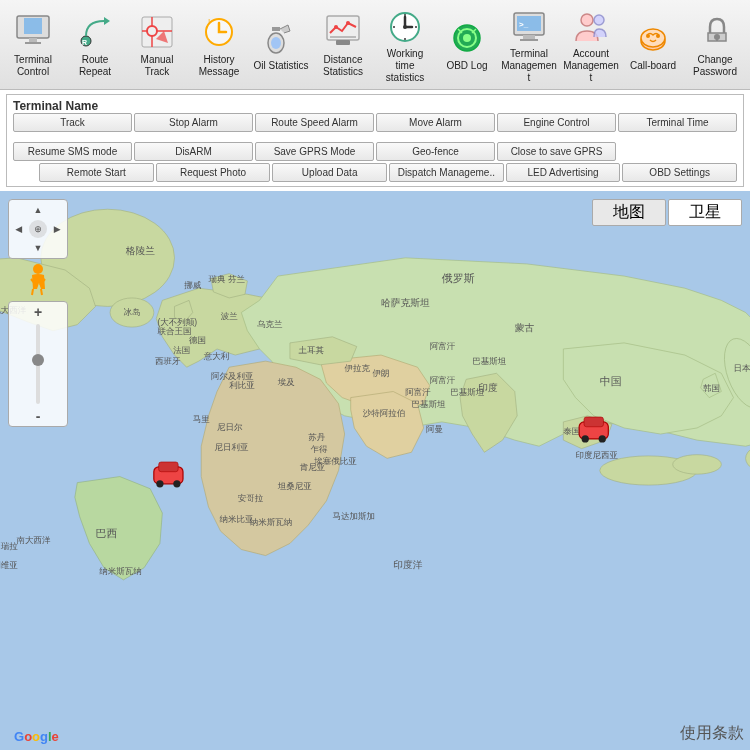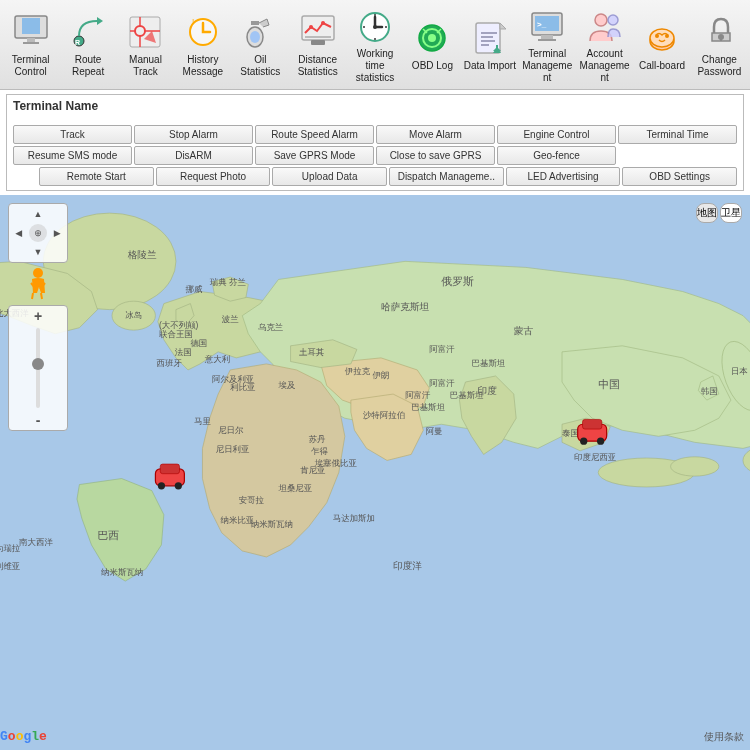--- a/index.html
+++ b/index.html
@@ -43,21 +43,21 @@
     
     #control-panel {
       background: #fff;
       border: 1px solid #bbb;
       margin: 4px 6px;
       padding: 4px 6px;
     }
     #panel-title {
       font-weight: bold;
       font-size: 12px;
-      margin-bottom: 12px;
+      margin-bottom: 0;
       color: #333;
     }
     .btn-grid {
       display: grid;
       grid-template-columns: repeat(6, 1fr);
       gap: 2px;
     }
     .ctrl-btn {
       background: linear-gradient(to bottom, #f9f9f9, #e8e8e8);
       border: 1px solid #aaa;
@@ -85,24 +85,24 @@
       position: absolute;
       top: 8px;
       right: 8px;
       display: flex;
       gap: 2px;
       z-index: 10;
     }
     .map-btn {
       background: #fff;
       border: 1px solid #aaa;
-      padding: 2px 0;
-      font-size: 10px;
+      padding: 2px 20px;
+      font-size: 16px;
       cursor: pointer;
-      border-radius: 8px;
+      border-radius: 2px;
     }
     .map-btn.active { background: #e8e8e8; }
 
     
     .map-controls-left {
       position: absolute;
       left: 8px;
       top: 8px;
       display: flex;
       flex-direction: column;
@@ -169,43 +169,43 @@
       width: 100%;
       height: 100%;
       position: absolute;
       top: 0; left: 0;
     }
 
     
     .google-watermark {
       position: absolute;
       bottom: 6px;
-      left: 0;
+      left: 14px;
       font-size: 11px;
       color: #555;
-      font-family: Liberation Mono, monospace;
+      font-family: Liberation Sans, sans-serif;
       z-index: 10;
     }
     .google-watermark span:first-child { color: #4285F4; font-weight: bold; font-size: 13px; }
     .google-watermark span:nth-child(2) { color: #EA4335; font-weight: bold; font-size: 13px; }
     .google-watermark span:nth-child(3) { color: #FBBC05; font-weight: bold; font-size: 13px; }
     .google-watermark span:nth-child(4) { color: #4285F4; font-weight: bold; font-size: 13px; }
     .google-watermark span:nth-child(5) { color: #34A853; font-weight: bold; font-size: 13px; }
     .google-watermark span:nth-child(6) { color: #EA4335; font-weight: bold; font-size: 13px; }
 
     
     #app { display: flex; flex-direction: column; height: 750px; }
     #main-area { flex: 1; position: relative; overflow: hidden; }
 
     
     .map-terms {
       position: absolute;
       bottom: 6px;
       right: 6px;
-      font-size: 10px;
+      font-size: 16px;
       color: #555;
       z-index: 10;
       margin-top: 32px;
     }
   </style>
 </head>
 <body>
 
 <div id="app">
 
@@ -317,37 +317,20 @@
           <circle cx="19" cy="19" r="9" fill="none" stroke="#8f8" stroke-width="2"></circle>
           <circle cx="19" cy="19" r="4" fill="#8f8"></circle>
           <line x1="10" y1="10" x2="14" y2="14" stroke="#8f8" stroke-width="1.5"></line>
           <line x1="28" y1="10" x2="24" y2="14" stroke="#8f8" stroke-width="1.5"></line>
         </svg>
       </div>
       <span class="tb-label">OBD
 Log</span>
     </div>
 
-    <div class="tb-item">
-      <div class="tb-icon">
-        <svg width="38" height="38" viewBox="0 0 38 38">
-          <rect x="5" y="4" width="24" height="30" rx="2" fill="#eef" stroke="#aaa" stroke-width="1.5"></rect>
-          <polygon points="29,4 35,10 29,10" fill="#ccc" stroke="#aaa" stroke-width="1"></polygon>
-          <line x1="10" y1="14" x2="26" y2="14" stroke="#88a" stroke-width="1.5"></line>
-          <line x1="10" y1="18" x2="22" y2="18" stroke="#88a" stroke-width="1.5"></line>
-          <line x1="10" y1="22" x2="24" y2="22" stroke="#88a" stroke-width="1.5"></line>
-          <line x1="10" y1="26" x2="18" y2="26" stroke="#88a" stroke-width="1.5"></line>
-          <path d="M22 28 L30 28 L26 34 Z" fill="#4a8" transform="rotate(180,26,31)"></path>
-          <line x1="26" y1="26" x2="26" y2="30" stroke="#4a8" stroke-width="2"></line>
-          <path d="M22 32 L30 32 L26 28 Z" fill="#4a8"></path>
-        </svg>
-      </div>
-      <span class="tb-label">Data
-Import</span>
-    </div>
 
     <div class="tb-item">
       <div class="tb-icon">
         <svg width="38" height="38" viewBox="0 0 38 38">
           <rect x="4" y="6" width="30" height="22" rx="2" fill="#ddd" stroke="#888" stroke-width="1.5"></rect>
           <rect x="7" y="9" width="24" height="15" fill="#8bbce8"></rect>
           <rect x="13" y="28" width="12" height="4" fill="#bbb"></rect>
           <rect x="10" y="32" width="18" height="2" fill="#999"></rect>
           <text x="9" y="20" font-size="8" fill="#fff" font-weight="bold">&gt;_</text>
         </svg>
@@ -400,26 +383,26 @@
   <div id="control-panel">
     <div id="panel-title">Terminal Name</div>
     <div class="btn-grid">
       <div class="ctrl-btn">Track</div>
       <div class="ctrl-btn">Stop Alarm</div>
       <div class="ctrl-btn">Route Speed Alarm</div>
       <div class="ctrl-btn">Move Alarm</div>
       <div class="ctrl-btn">Engine Control</div>
       <div class="ctrl-btn">Terminal Time</div>
     </div>
-    <div class="btn-grid" style="margin-top:2px;">
+    <div class="btn-grid" style="margin-top:10px;">
       <div class="ctrl-btn">Resume SMS mode</div>
       <div class="ctrl-btn">DisARM</div>
       <div class="ctrl-btn">Save GPRS Mode</div>
+      <div class="ctrl-btn">Geo-fence</div>
       <div class="ctrl-btn">Close to save GPRS</div>
-      <div class="ctrl-btn">Geo-fence</div>
     </div>
     <div class="btn-grid" style="margin-top:2px;margin-left:26px;">
       <div class="ctrl-btn">Remote Start</div>
       <div class="ctrl-btn">Request Photo</div>
       <div class="ctrl-btn">Upload Data</div>
       <div class="ctrl-btn">Dispatch Manageme..</div>
       <div class="ctrl-btn">LED Advertising</div>
       <div class="ctrl-btn">OBD Settings</div>
     </div>
   </div>

